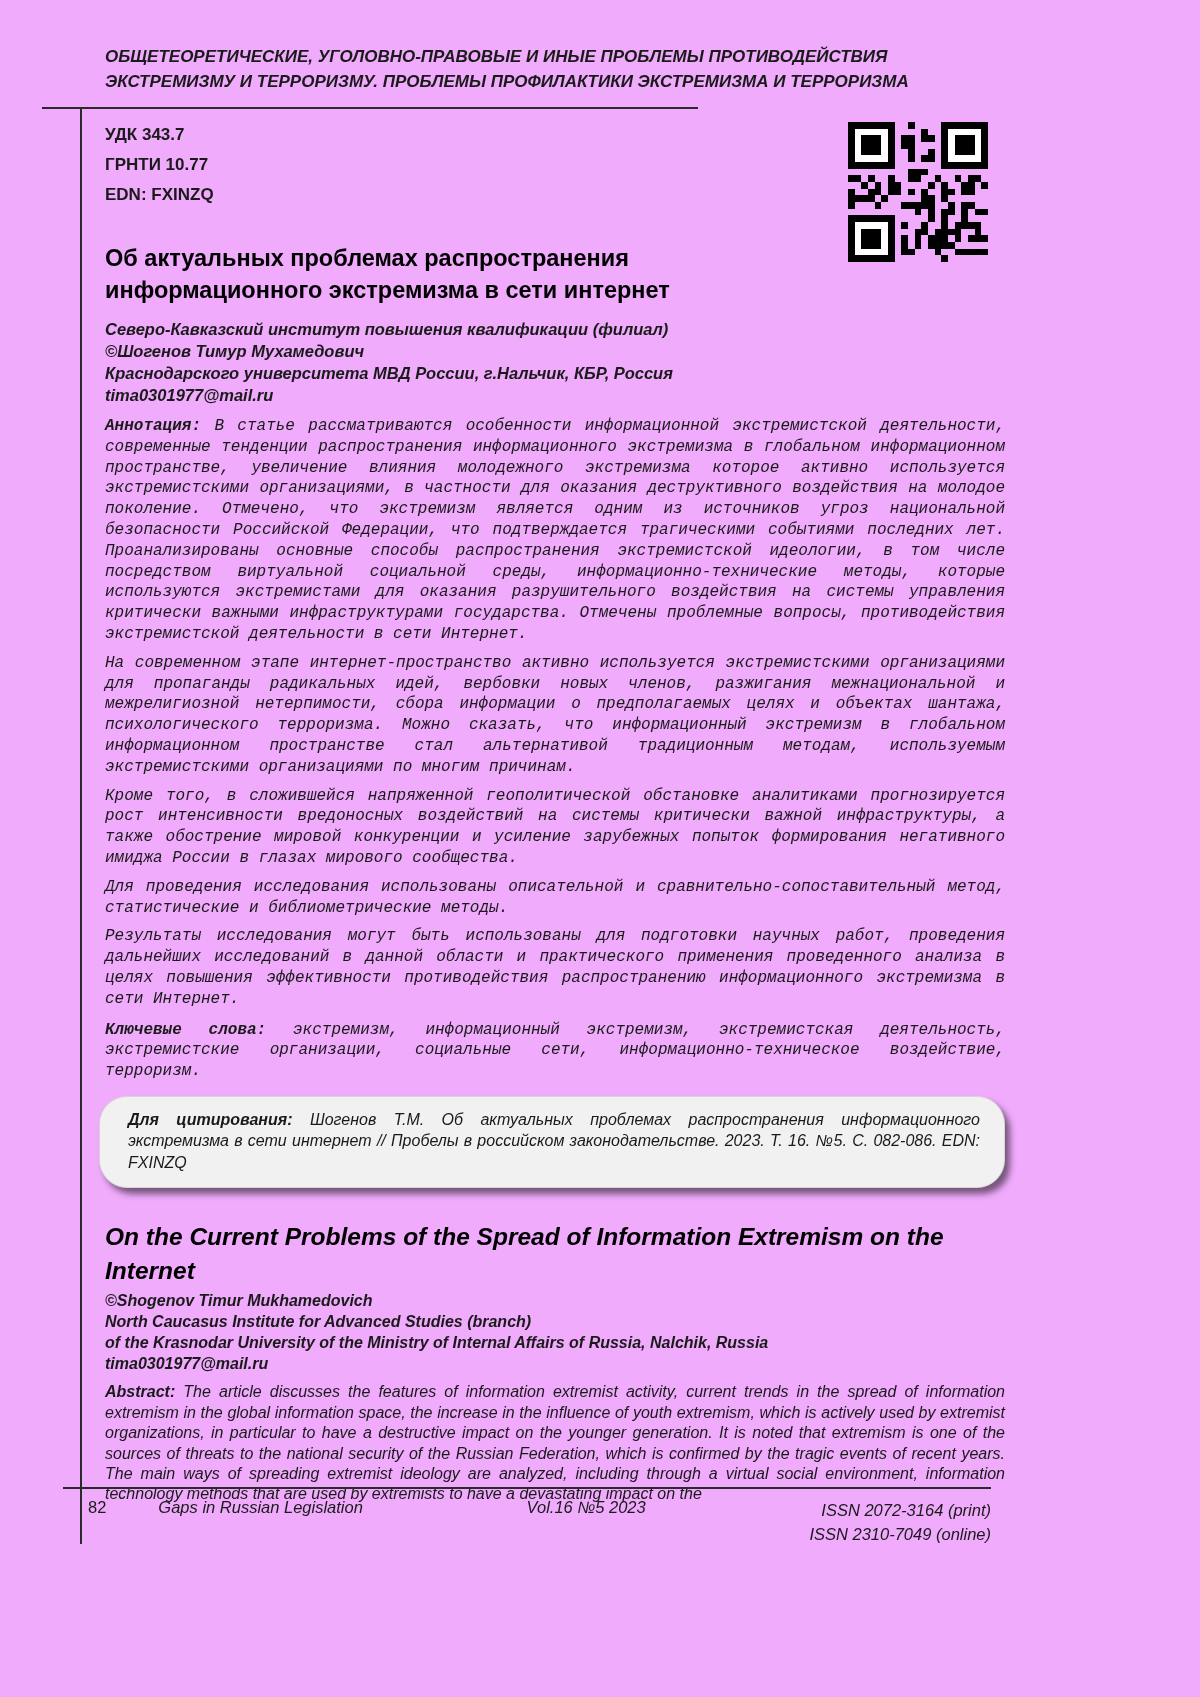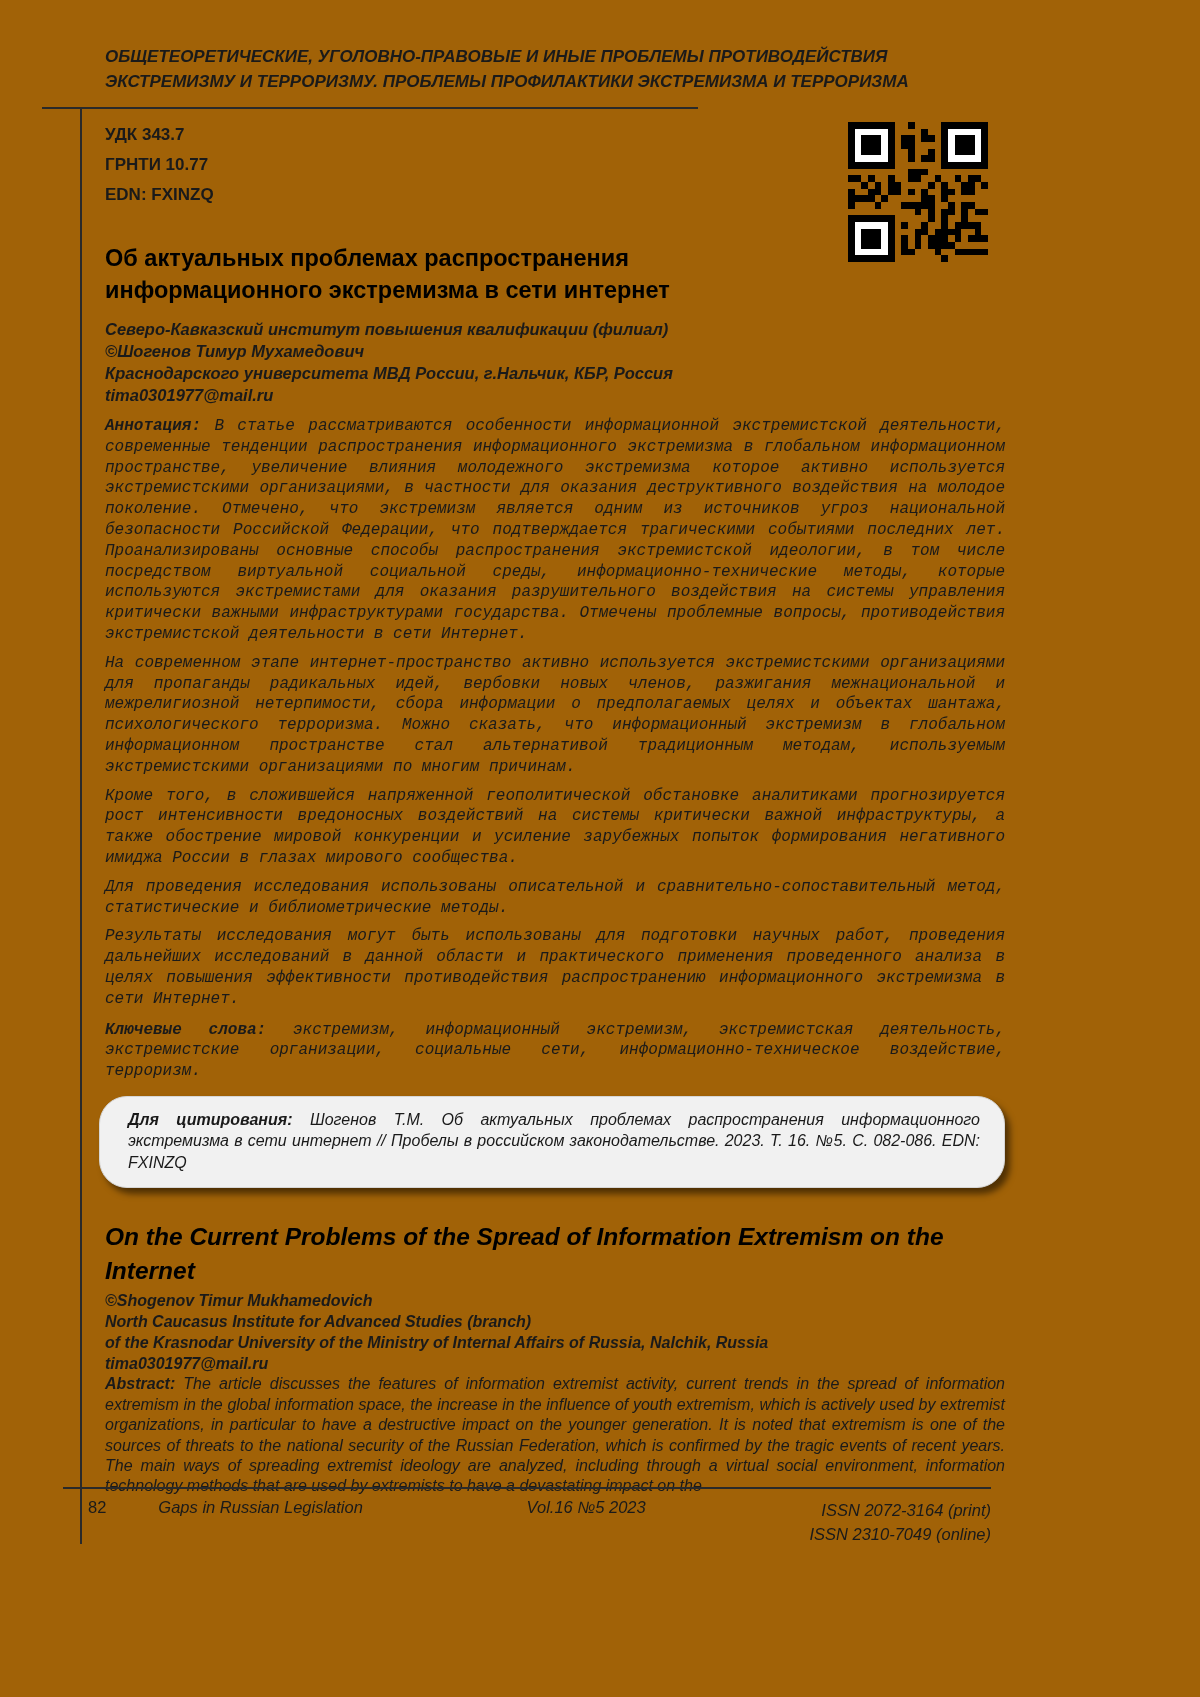--- a/index.html
+++ b/index.html
@@ -1,20 +1,20 @@
 <!DOCTYPE html>
 <html><head>
 <meta charset="utf-8">
 <style>
   * { margin:0; padding:0; box-sizing:border-box; }
   html,body { background:#e8e8e8; }
   body { font-family:"Liberation Sans", sans-serif; color:#1a1a1a; }
   .page {
     position:relative; width:1200px; height:1697px; margin:0 auto;
-    background:#a16207; overflow:hidden;
+    background:#f0abfc; overflow:hidden;
   }
   .content { position:relative; padding:44px 195px 0 105px; }
 
   
   .rule-top  { position:absolute; left:42px; top:107px; width:656px; height:2px; background:#2a2a2a; }
   .rule-left { position:absolute; left:80px; top:107px; width:2px; height:1437px; background:#2a2a2a; }
 
   
   .rubric { font-style:italic; font-weight:bold; font-size:17px; line-height:25px; color:#1a1a1a; }
 
@@ -43,21 +43,21 @@
     margin:14px 0 0 -6px; background:#f1f1f1;
     border:1px solid #d6d6d6; border-radius:28px;
     box-shadow:5px 6px 6px rgba(0,0,0,0.5);
     padding:12px 24px 14px 28px;
   }
   .cite-box p { font-style:italic; font-size:16px; line-height:21.5px; text-align:justify; }
 
   
   .title-en { margin-top:32px; font-size:24.5px; font-weight:bold; font-style:italic; line-height:34px; color:#000; }
   .authors-en { margin-top:2px; font-weight:bold; font-style:italic; font-size:16px; line-height:21px; }
-  .abstract-en { }
+  .abstract-en { margin-top:8px; }
   .abstract-en p { font-style:italic; font-size:16px; line-height:20.4px; text-align:justify; }
 
   
   .footer {
     position:absolute; left:63px; top:1487px; width:928px;
     border-top:2px solid #2a2a2a; padding:9px 0 0 25px;
     display:flex; align-items:flex-start; justify-content:space-between;
     font-size:16.5px;
   }
   .footer .left-zone { display:flex; gap:52px; }

